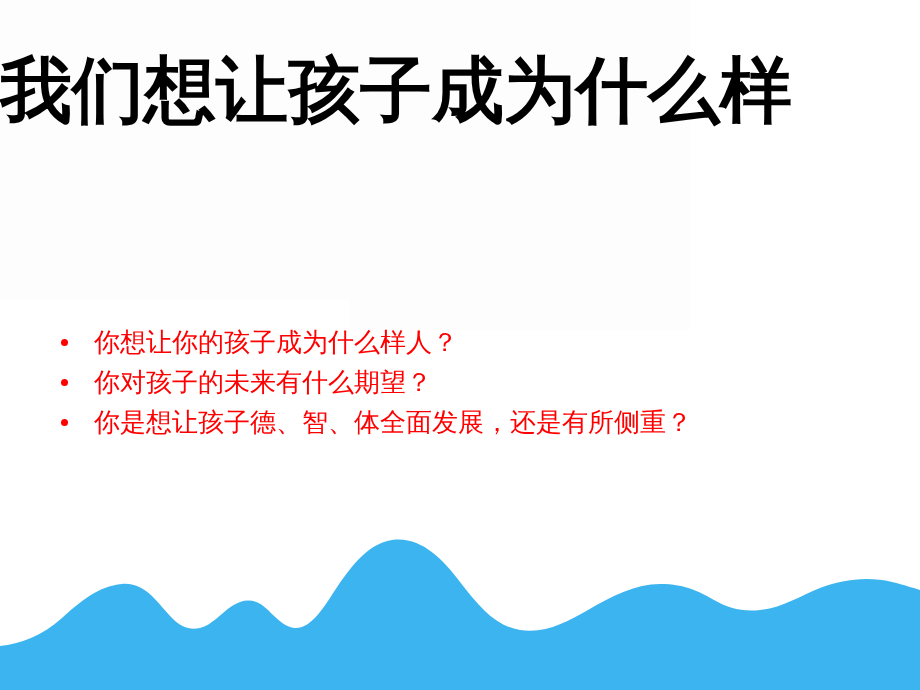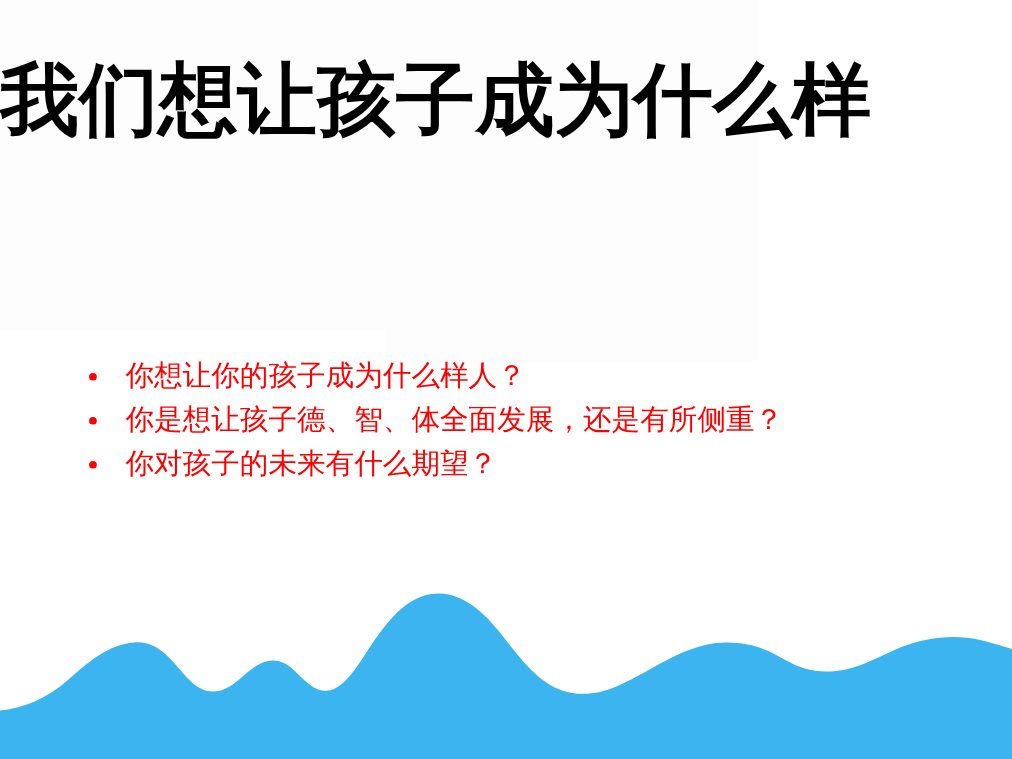--- a/index.html
+++ b/index.html
@@ -43,21 +43,21 @@
     letter-spacing: 0px;
     white-space: nowrap;
   }
   .title-line {
     display: block;
   }
 
   
   .bullet-list {
     position: absolute;
-    left: 72px;
+    left: 52px;
     top: 322px;
     width: 820px;
     margin: 0;
     padding: 0;
     list-style: none;
   }
   .bullet-item {
     position: relative;
     color: #ff0000;
     font-size: 26px;
@@ -103,25 +103,25 @@
     <span class="title-line">我们想让孩子成为什么样</span>
   </div>
 
   <ul class="bullet-list">
     <li class="bullet-item" style="color: rgb(255, 0, 0);">
       <span class="bullet-marker" style="background: rgb(255, 0, 0);"></span>
       <span>你想让你的孩子成为什么样人？</span>
     </li>
     <li class="bullet-item" style="color: rgb(255, 0, 0);">
       <span class="bullet-marker" style="background: rgb(255, 0, 0);"></span>
-      <span>你是想让孩子德、智、体全面发展，还是有所侧重？</span>
+      <span>你对孩子的未来有什么期望？</span>
     </li>
     <li class="bullet-item" style="color: rgb(255, 0, 0);">
       <span class="bullet-marker" style="background: rgb(255, 0, 0);"></span>
-      <span>你对孩子的未来有什么期望？</span>
+      <span>你是想让孩子德、智、体全面发展，还是有所侧重？</span>
     </li>
   </ul>
 
   <div class="wave-wrap">
     <svg viewBox="0 0 920 160" preserveAspectRatio="none">
       <path id="wave-path" d="M 0,116
                C 20,114 42,106 62,88
                C 80,72 98,56 122,54
                C 146,52 158,74 172,88
                C 182,98 190,100 200,98

